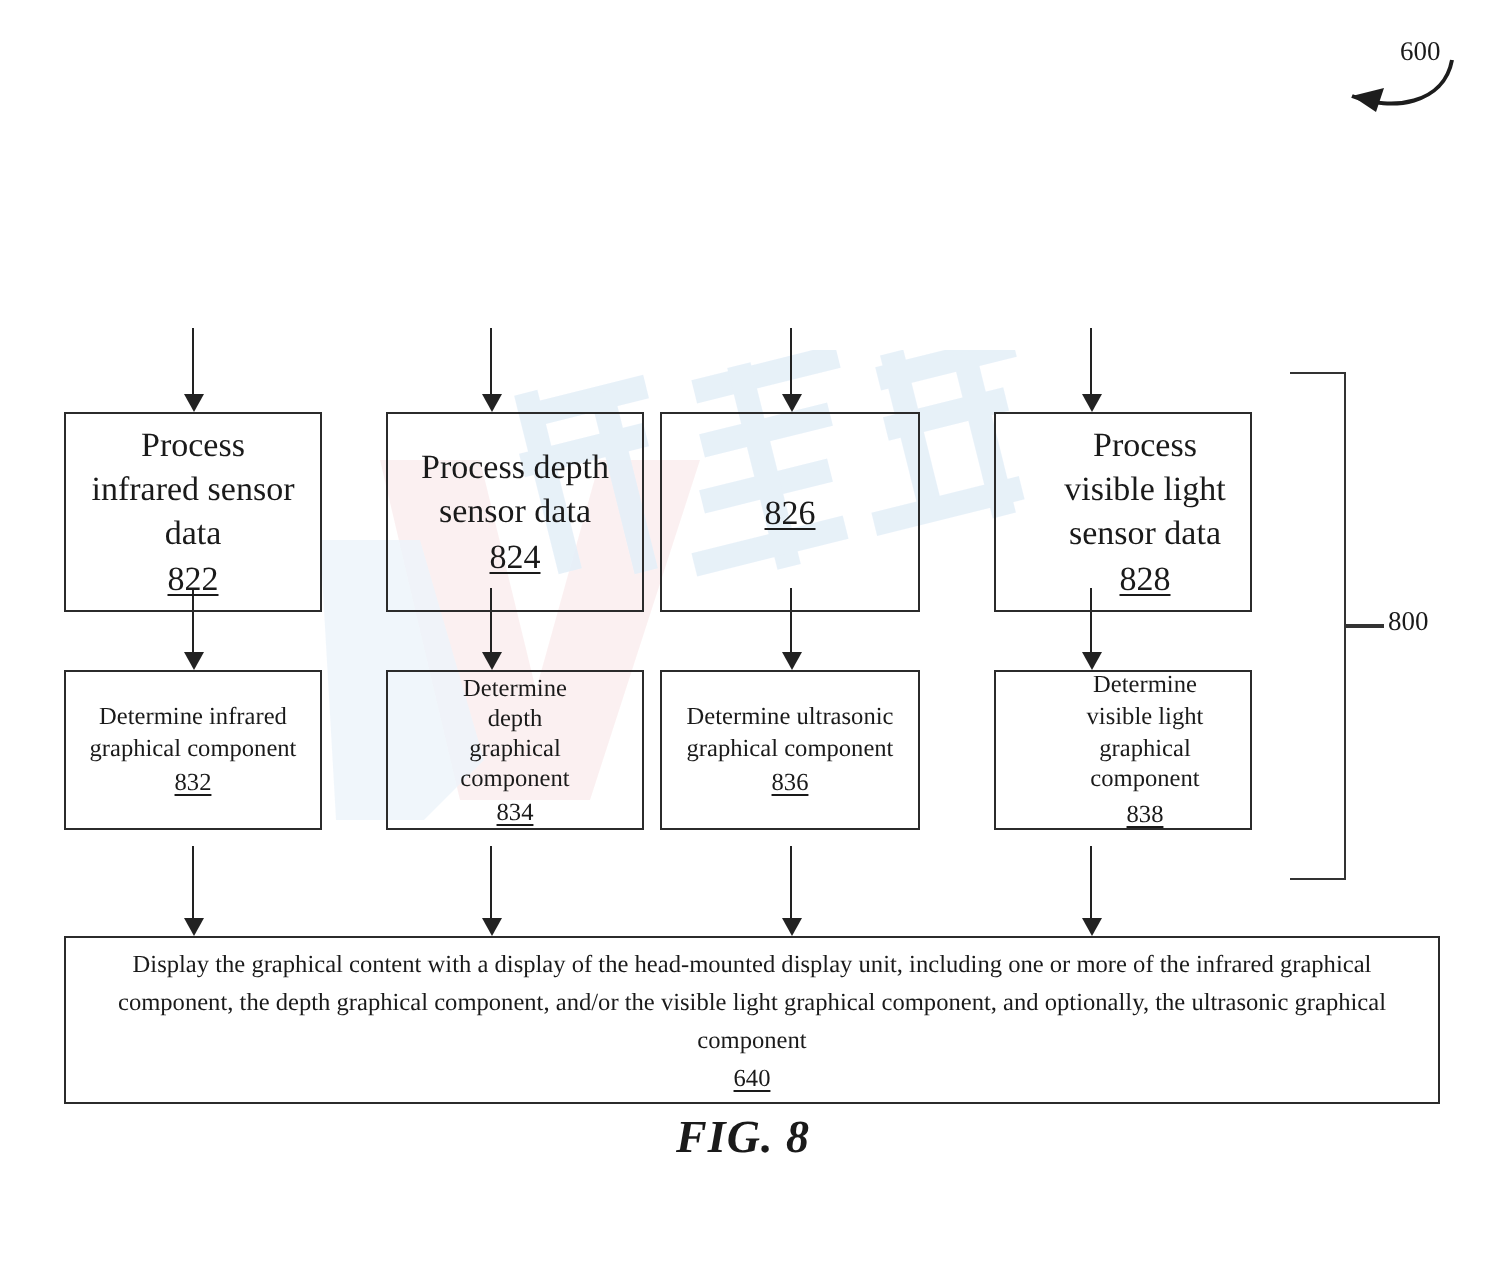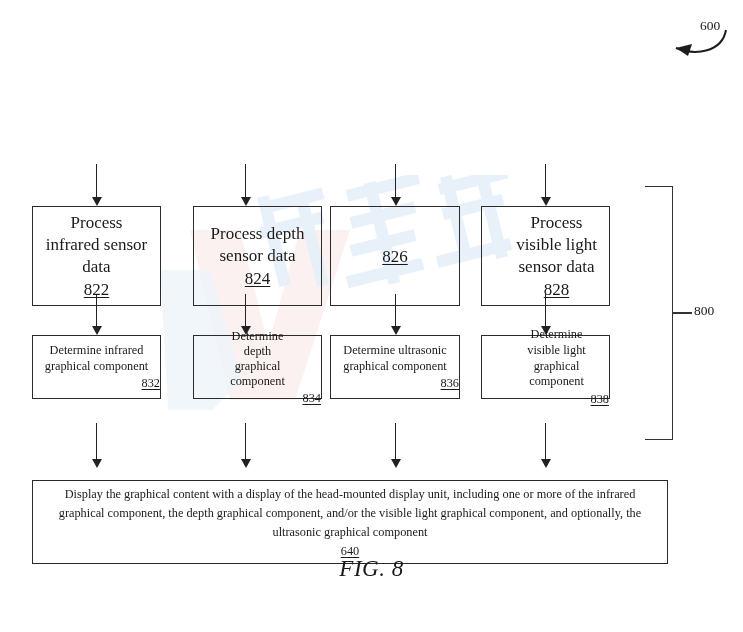--- a/index.html
+++ b/index.html
@@ -60,33 +60,32 @@
     text-underline-offset: 2px;
   }
 
   #box-610 {
     left: 32px; top: 80px; width: 688px; height: 84px;
     font-size: 12.3px;
   }
   #box-610 .btext { padding: 0 18px; line-height: 1.55; }
 
   #box-640 {
-    left: 32px; top: 468px; width: 636px; height: 84px;
+    left: 32px; top: 468px; width: 688px; height: 84px;
     font-size: 12.3px;
-    margin-top: 12px;
   }
   #box-640 .btext { padding: 0 22px; line-height: 1.55; }
 
   .row2 { top: 206px; height: 100px; font-size: 17px; }
-  .row3 { top: 335px; height: 64px; font-size: 12.3px; align-items: flex-end; }
+  .row3 { top: 335px; height: 80px; font-size: 12.3px; }
 
   .col1 { left: 32px;  width: 129px; }
   .col2 { left: 193px; width: 129px; }
   .col3 { left: 330px; width: 130px; }
-  .col4 { left: 481px; width: 129px; padding-left: 22px; }
+  .col4 { left: 497px; width: 129px; padding-left: 22px; }
 
   
   #box-834 .btext { padding: 0 30px; line-height: 1.22; }
 
   
   .arrow {
     position: absolute;
     z-index: 2;
   }
   .arrow .shaft {
@@ -152,21 +151,21 @@
   }
 
   
   #fig-caption {
     position: absolute;
     left: 0;
     top: 556px;
     width: 743px;
     text-align: center;
     font-family: "Liberation Serif", "DejaVu Serif", serif;
-    font-weight: normal;
+    font-weight: bold;
     font-style: italic;
     font-size: 23px;
     letter-spacing: 0.5px;
     z-index: 3;
   }
 </style>
 </head>
 <body>
 
 <div id="figure-root">

